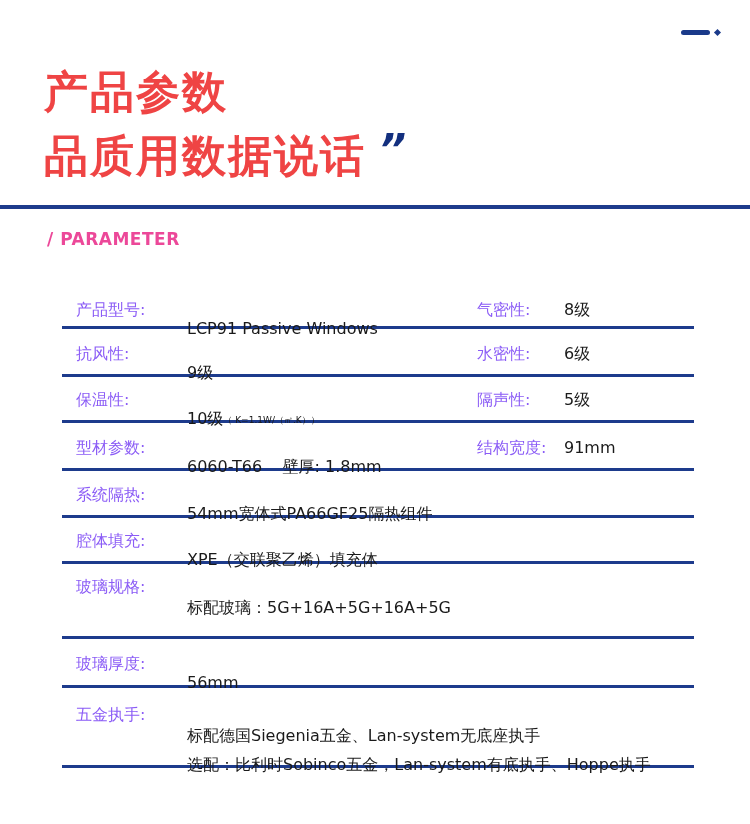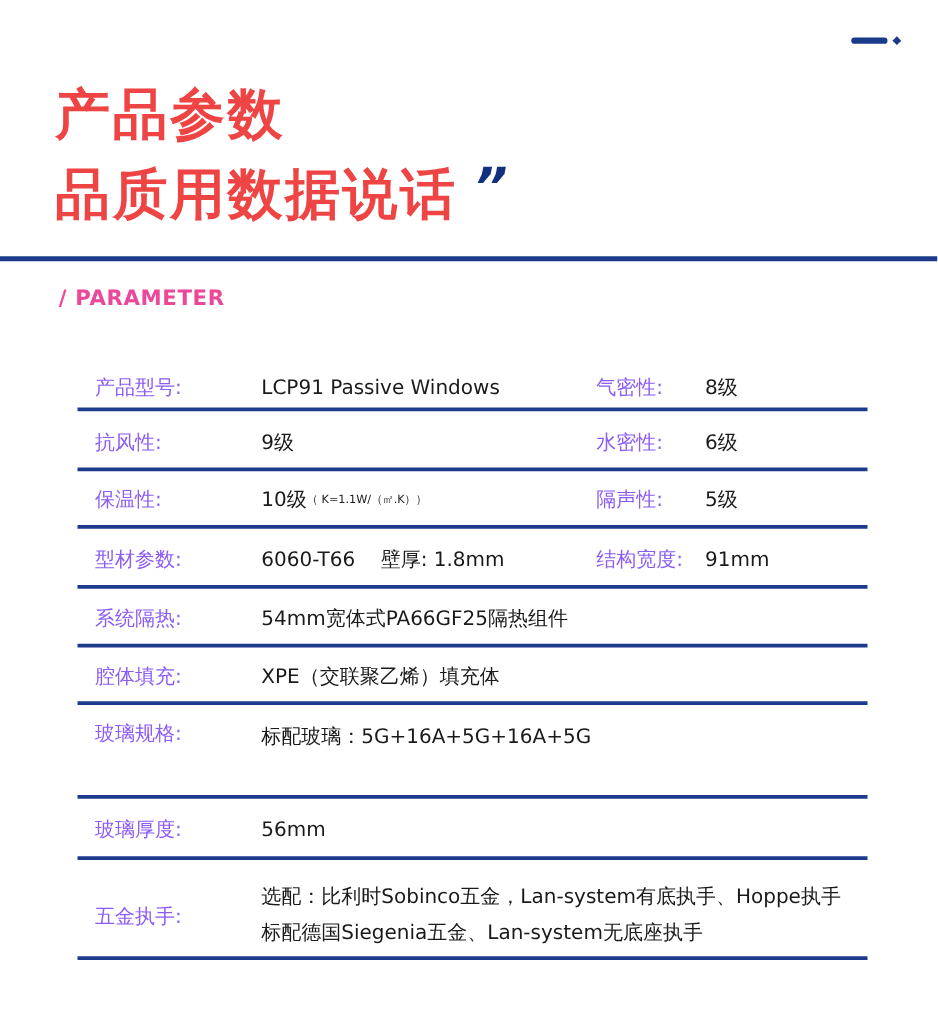--- a/index.html
+++ b/index.html
@@ -18,21 +18,21 @@
     .top-rule { position: absolute; left: 0; top: 205px; width: 750px; height: 4px; background: #1d3b8c; }
 
     .section { position: absolute; left: 47px; top: 229px; font-size: 17px; font-weight: bold; color: #ec4899; letter-spacing: 0.5px; font-family: "DejaVu Sans", sans-serif; }
 
     .table { position: absolute; left: 62px; top: 280px; width: 632px; }
     .row { position: relative; border-bottom: 3px solid #1d3b8c; }
     .cell { position: absolute; font-size: 16px; line-height: 26px; font-family: "DejaVu Sans", sans-serif; }
     .lbl { color: #8b5cf6; }
     .val { color: #1a1a1a; }
     .c1 { left: 14px; }
-    .c2 { left: 147px; }
+    .c2 { left: 125px; margin-top: 19px; }
     .c3 { left: 383px; margin-left: 32px; }
     .c4 { left: 502px; }
     .small { font-size: 9px; vertical-align: middle; }
     .multi .line { display: block; }
   </style>
 </head>
 <body>
 
 <div class="deco">
   <span class="bar"></span>
@@ -95,19 +95,19 @@
       <span class="line">标配玻璃：5G+16A+5G+16A+5G</span>
     </span>
   </div>
 
   <div class="row" style="height:49px;">
     <span class="cell lbl c1" style="top:12px;">玻璃厚度:</span>
     <span class="cell val c2" style="top:12px;">56mm</span>
   </div>
 
   <div class="row" style="height:80px;">
-    <span class="cell lbl c1" style="top:32px;">五金执手:</span>
+    <span class="cell lbl c1" style="top:14px;">五金执手:</span>
     <span class="cell val c2 multi" style="top:14px; line-height:29px; white-space:nowrap;">
+      <span class="line">标配德国Siegenia五金、Lan-system无底座执手</span>
       <span class="line">选配：比利时Sobinco五金，Lan-system有底执手、Hoppe执手</span>
-      <span class="line">标配德国Siegenia五金、Lan-system无底座执手</span>
     </span>
   </div>
 </div>
 
 </body></html>

